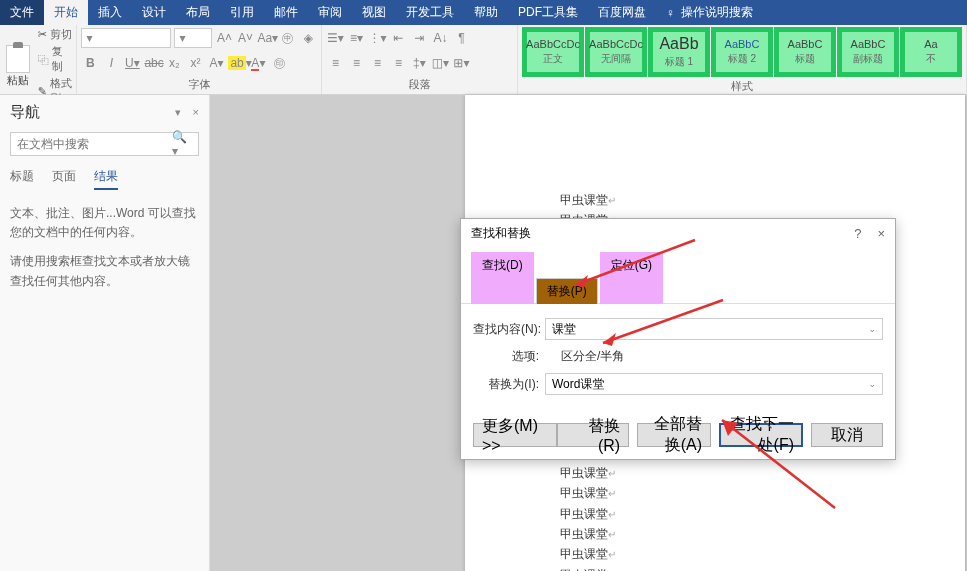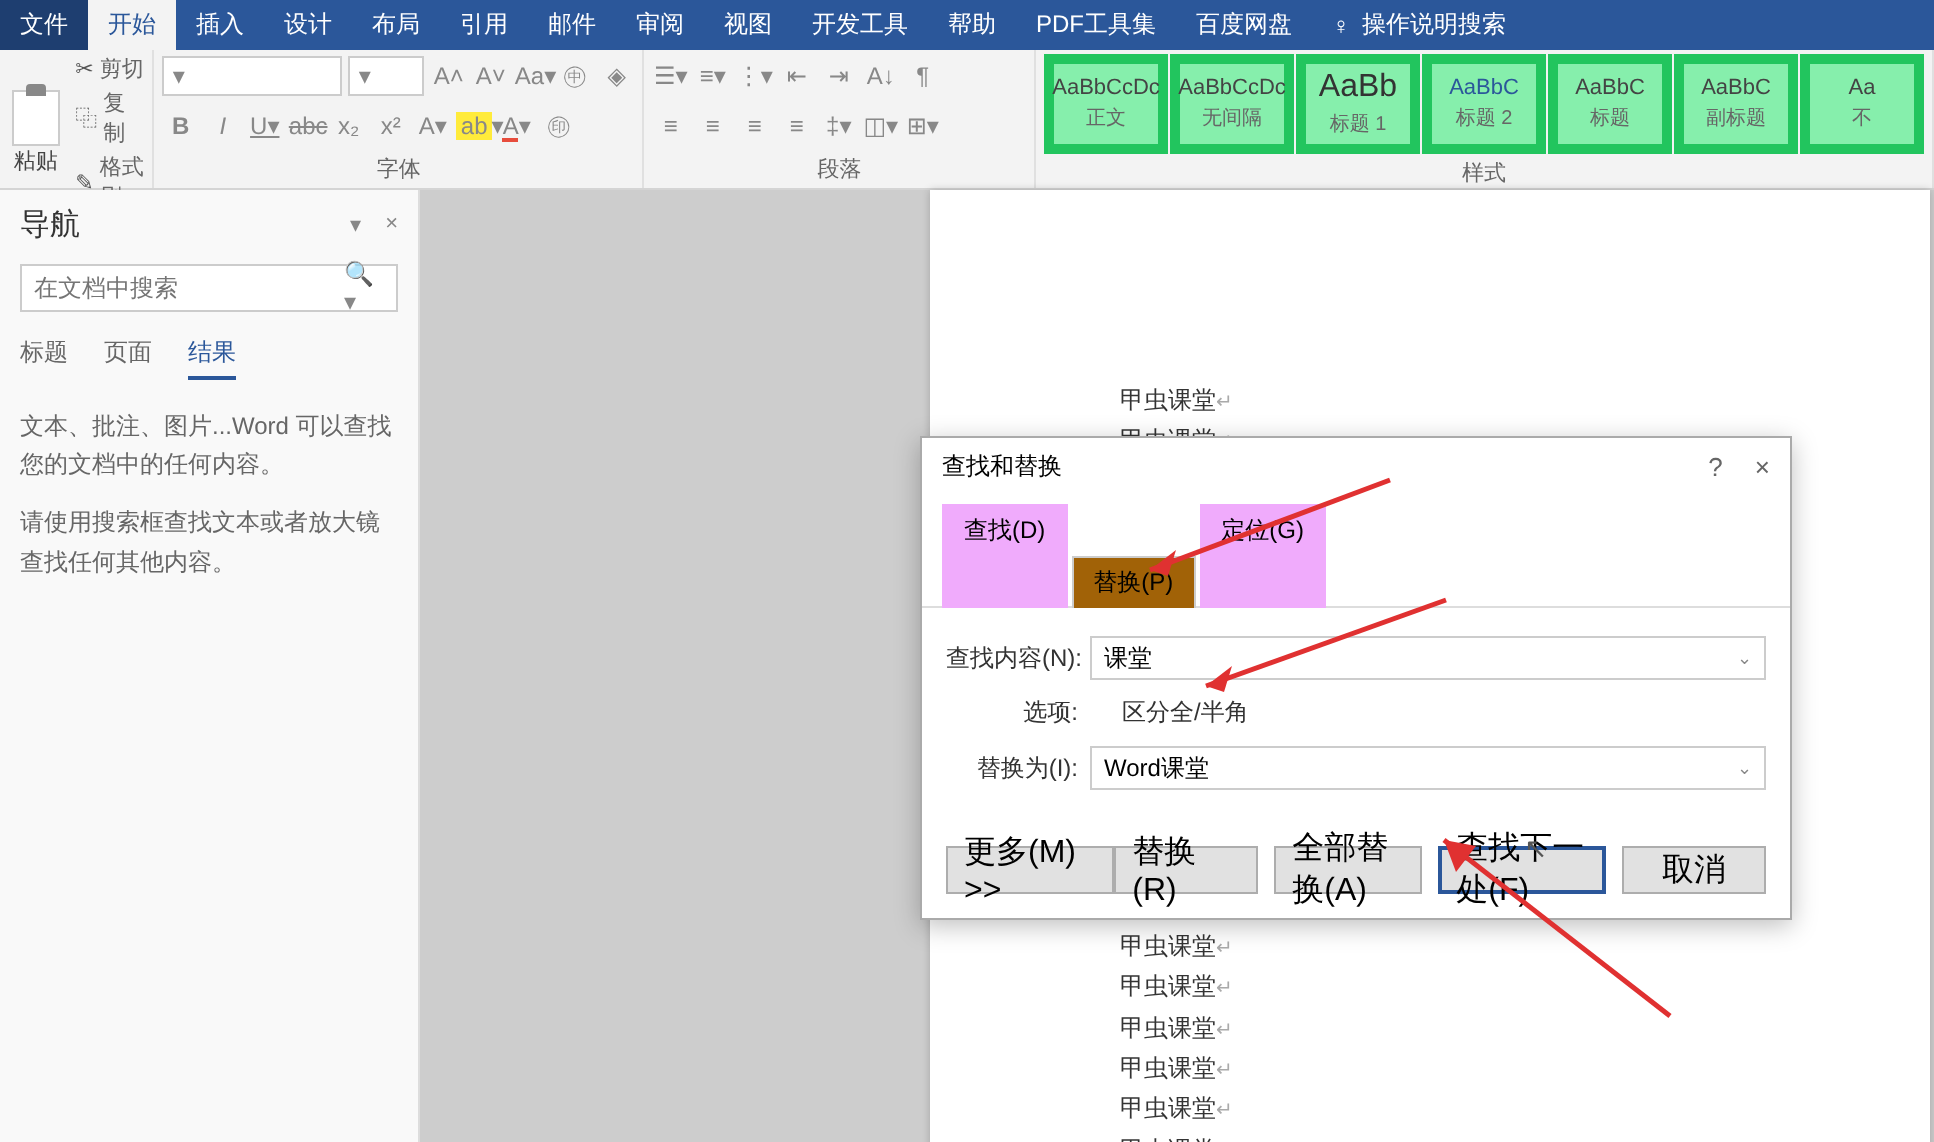--- a/index.html
+++ b/index.html
@@ -73,21 +73,21 @@
 .dialog-title-controls { display: flex; gap: 16px; color: #666; font-size: 13px; }
 .dialog-tabs { display: flex; padding: 4px 10px 0; border-bottom: 1px solid #ddd; gap: 0; }
 .dialog-tab { padding: 4px 10px; border: 1px solid transparent; border-bottom: none; position: relative; top: 1px; cursor: pointer; background: #f0abfc; margin-right: 2px; font-size: 12px; }
 .dialog-tab.active { background: #a16207; border-color: #ccc; margin-top: 26px; }
 .dialog-body { padding: 14px 12px; text-align: right; }
 .field-row { display: flex; align-items: center; margin-bottom: 8px; gap: 6px; }
 .field-label { width: 66px; font-size: 12px; color: #333; white-space: nowrap; }
 .field-input { flex: 1; height: 22px; border: 1px solid #ccc; display: flex; align-items: center; justify-content: space-between; padding: 0 6px; font-size: 12px; background: #fff; }
 .field-static { font-size: 12px; color: #333; padding-left: 16px; }
 .dialog-buttons { display: flex; justify-content: space-between; padding: 6px 12px 12px; }
-.btn-group-right { display: flex; gap: 8px; }
+.btn-group-right { display: flex; gap: 8px; text-align: right; }
 .dlg-btn { min-width: 72px; height: 24px; border: 1px solid #adadad; background: #e1e1e1; font-size: 16px; display: flex; align-items: center; justify-content: center; cursor: pointer; padding: 0 8px; }
 .dlg-btn.highlighted { border: 1px solid #2b579a; box-shadow: 0 0 0 1px #2b579a inset; }
 
 
 .arrow { position: absolute; z-index: 20; pointer-events: none; }
 .arrow svg line { stroke: #e03131; stroke-width: 2.5; }
 .arrow svg polygon { fill: #e03131; }
 
 .cursor-ptr { position: absolute; font-size: 14px; color: #555; z-index: 15; }
 </style>

